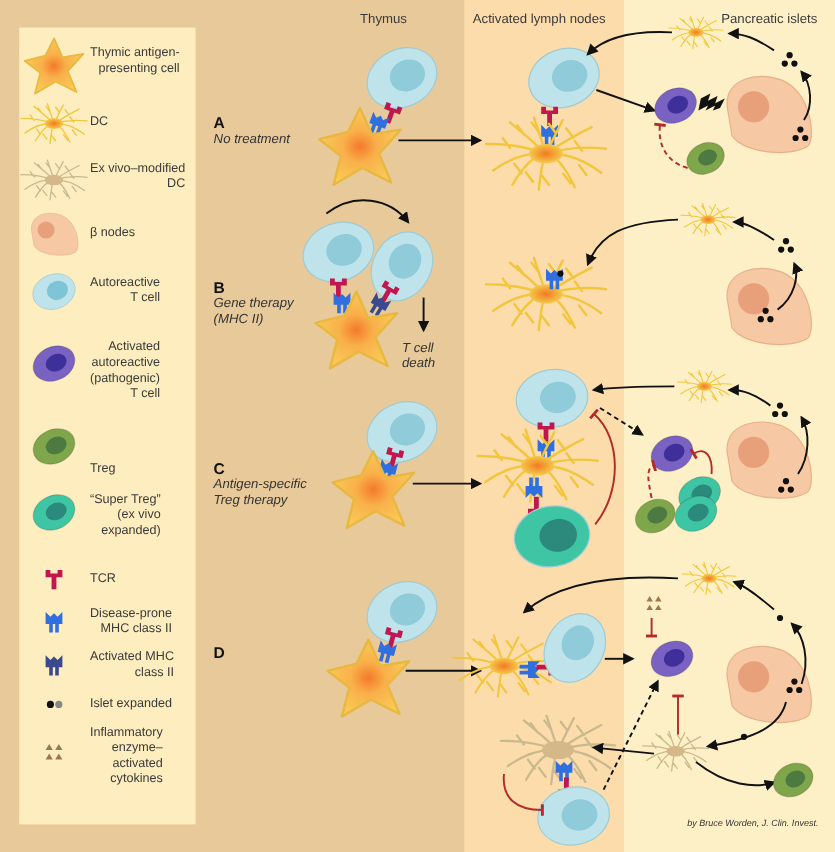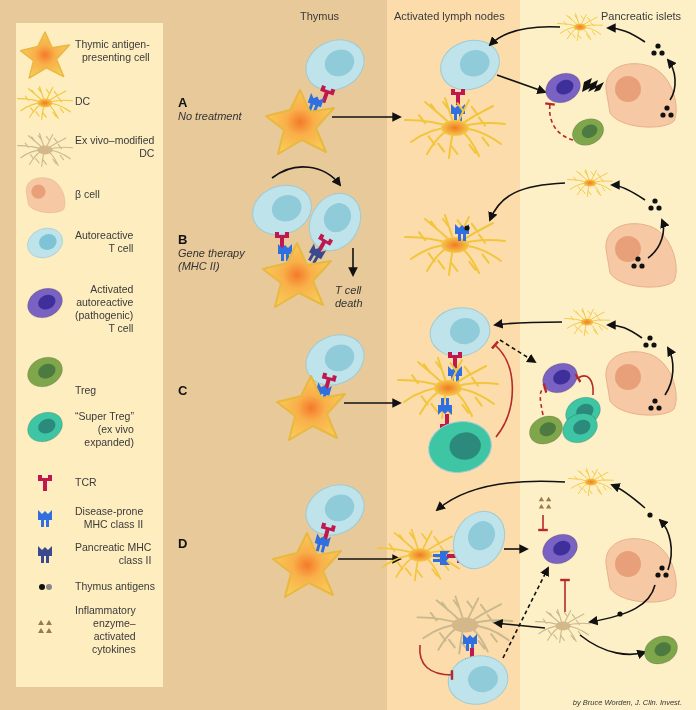--- a/index.html
+++ b/index.html
@@ -4,21 +4,21 @@
 <style>
   html, body { margin:0; padding:0; }
   body { width:696px; height:710px; position:relative; overflow:hidden; background:#e8c99a; font-family:"Liberation Sans", sans-serif; }
   #stage { position:absolute; left:0; top:0; width:696px; height:710px; }
   .col-bg { position:absolute; top:0; height:710px; }
   .legend { position:absolute; left:16px; top:23px; width:147px; height:664px; background:#fdedbf; }
   .lg-label { position:absolute; font-size:10.5px; line-height:13px; color:#3a3a3a;text-align:right; }
   .hdr { position:absolute; font-size:11px; color:#3a3a3a; white-space:nowrap;text-align:right; }
   .row-letter { position:absolute; font-size:13px; font-weight:bold; color:#111; }
   .row-text { position:absolute; font-size:11px; line-height:13px; color:#333;font-style:italic; }
-  .credit { position:absolute; right:14px; bottom:3px; font-size:7.5px; font-style:italic; color:#333; }
+  .credit { position:absolute; right:14px; bottom:20px; font-size:7.5px; font-style:italic; color:#333; }
   svg { position:absolute; left:0; top:0; }
 </style>
 </head>
 <body>
 
 <div id="stage">
   <div class="col-bg" style="left:387px;width:133px;background:#fcdcab"></div>
   <div class="col-bg" style="left:520px;width:176px;background:#fef0c6"></div>
 
   <div class="legend"></div>
@@ -495,47 +495,49 @@
   <div class="hdr" style="left:300px;top:10px">Thymus</div>
   <div class="hdr" style="left:394px;top:10px">Activated lymph nodes</div>
   <div class="hdr" style="left:601px;top:10px">Pancreatic islets</div>
 
   <div id="legend-labels">
       <div class="lg-label" style="left: 75px; top: 38px; white-space: pre;">Thymic antigen-
 presenting cell</div>
       <div class="lg-label" style="left: 75px; top: 95px; white-space: pre;">DC</div>
       <div class="lg-label" style="left: 75px; top: 134px; white-space: pre;">Ex vivo–modified
 DC</div>
-      <div class="lg-label" style="left: 75px; top: 188px; white-space: pre;">β cell</div>
+      <div class="lg-label" style="left: 75px; top: 188px; white-space: pre;">β nodes</div>
       <div class="lg-label" style="left: 75px; top: 229px; white-space: pre;">Autoreactive
 T cell</div>
       <div class="lg-label" style="left: 75px; top: 283px; white-space: pre;">Activated
 autoreactive
 (pathogenic)
 T cell</div>
       <div class="lg-label" style="left: 75px; top: 384px; white-space: pre;">Treg</div>
       <div class="lg-label" style="left: 75px; top: 410px; white-space: pre;">“Super Treg”
 (ex vivo
 expanded)</div>
       <div class="lg-label" style="left: 75px; top: 476px; white-space: pre;">TCR</div>
       <div class="lg-label" style="left: 75px; top: 505px; white-space: pre;">Disease-prone
 MHC class II</div>
-      <div class="lg-label" style="left: 75px; top: 541px; white-space: pre;">Pancreatic MHC
+      <div class="lg-label" style="left: 75px; top: 541px; white-space: pre;">Activated MHC
 class II</div>
-      <div class="lg-label" style="left: 75px; top: 580px; white-space: pre;">Thymus antigens</div>
+      <div class="lg-label" style="left: 75px; top: 580px; white-space: pre;">Islet expanded</div>
       <div class="lg-label" style="left: 75px; top: 604px; white-space: pre;">Inflammatory
 enzyme–
 activated
 cytokines</div>
     </div>
 
   <div class="row-letter" style="left:178px;top:95px">A</div>
   <div class="row-text" style="left:178px;top:110px;white-space:pre">No treatment</div>
   <div class="row-letter" style="left:178px;top:232px">B</div>
   <div class="row-text" style="left:178px;top:247px;white-space:pre">Gene therapy
 (MHC II)</div>
   <div class="row-text" style="left:335px;top:284px;white-space:pre">T cell
 death</div>
   <div class="row-letter" style="left:178px;top:383px">C</div>
+  <div class="row-text" style="left:178px;top:398px;white-space:pre">Antigen-specific
+Treg therapy</div>
   <div class="row-letter" style="left:178px;top:536px">D</div>
 
   <div class="credit">by Bruce Worden, J. Clin. Invest.</div>
 </div>
 
 </body></html>

